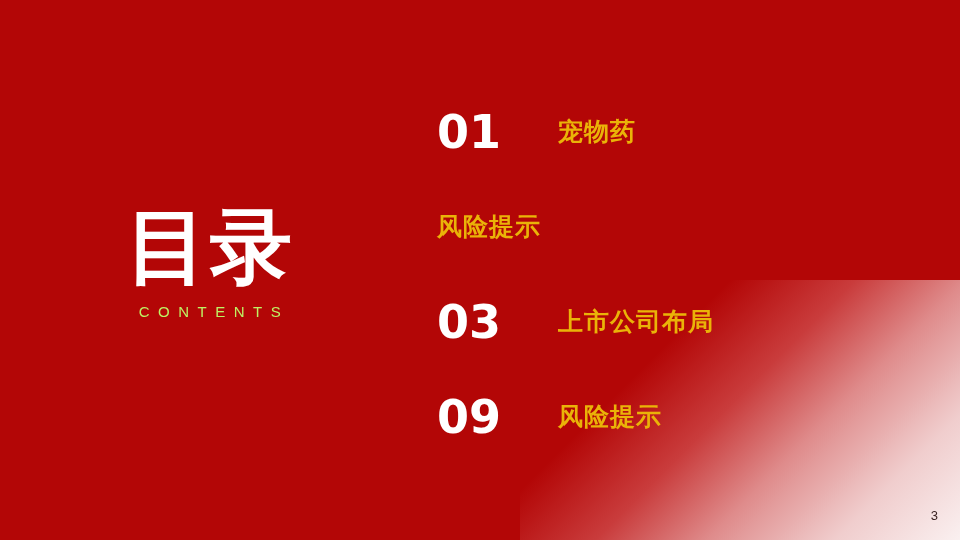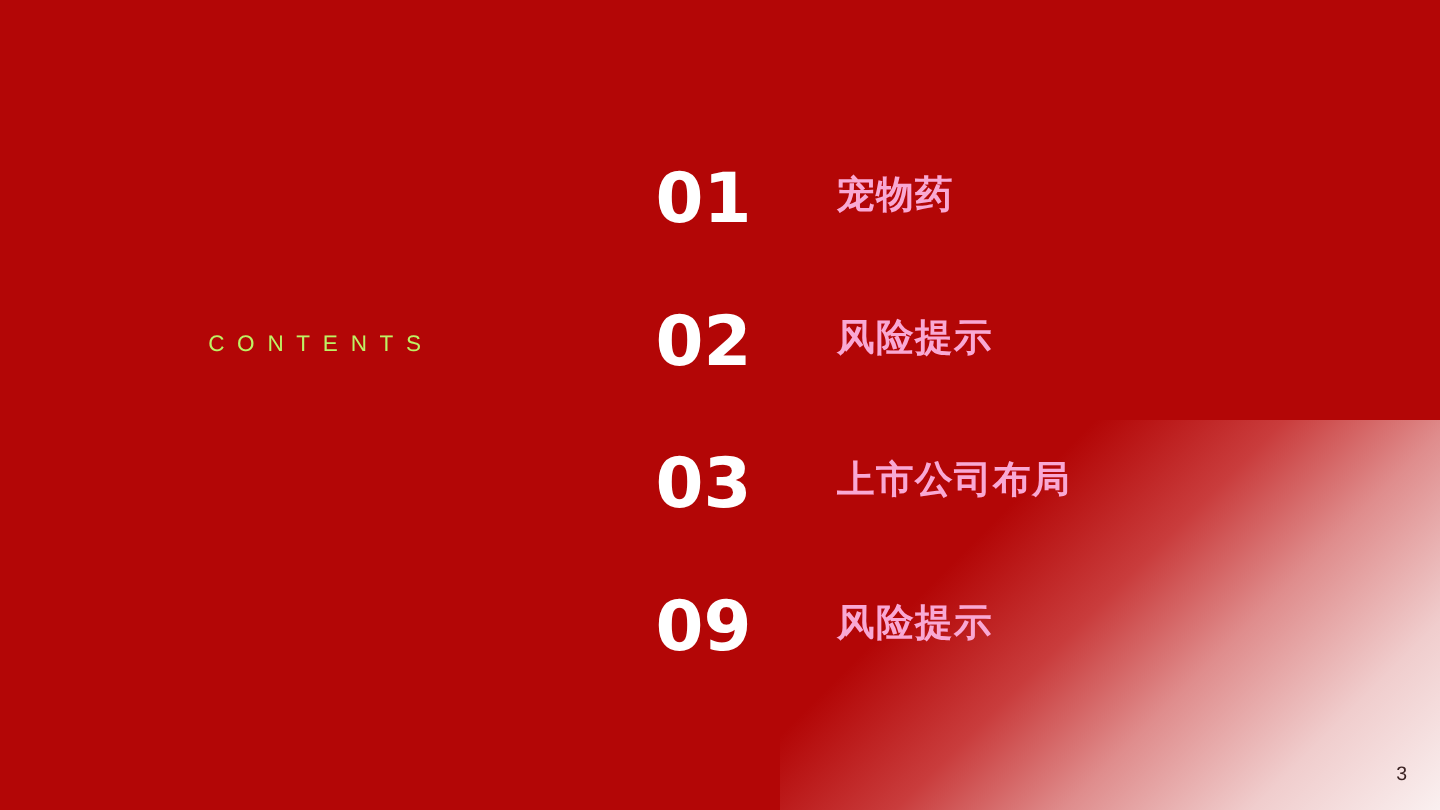--- a/index.html
+++ b/index.html
@@ -87,26 +87,26 @@
     font-size: 46px;
     font-weight: 700;
     line-height: 1;
     letter-spacing: 0px;
     width: 108px;
     flex: 0 0 108px;
     font-family: "DejaVu Sans", "Liberation Sans", sans-serif;
   }
 
   .item-label {
-    color: #f9a8d4;
+    color: #eab308;
     font-size: 25px;
     font-weight: 700;
     line-height: 1;
     letter-spacing: 1px;
-    font-family: Liberation Mono, monospace;
+    font-family: Liberation Sans, sans-serif;
   }
 
   
   .page-number {
     position: absolute;
     right: 22px;
     bottom: 18px;
     color: #3a2222;
     font-size: 13px;
     font-weight: 400;
@@ -114,32 +114,32 @@
   }
 </style>
 </head>
 <body>
 
 <div class="slide">
 
   <div class="corner-gradient"></div>
 
   <div class="heading-block">
+    <div class="heading-title">目录</div>
     <div class="heading-subtitle">CONTENTS</div>
   </div>
 
   <div class="contents-list">
 
     <div class="contents-item">
       <span class="item-number">01</span>
       <span class="item-label">宠物药</span>
     </div>
 
     <div class="contents-item">
-      <span class="item-number">02</span>
       <span class="item-label">风险提示</span>
     </div>
 
     <div class="contents-item">
       <span class="item-number">03</span>
       <span class="item-label">上市公司布局</span>
     </div>
 
     <div class="contents-item">
       <span class="item-number">09</span>

